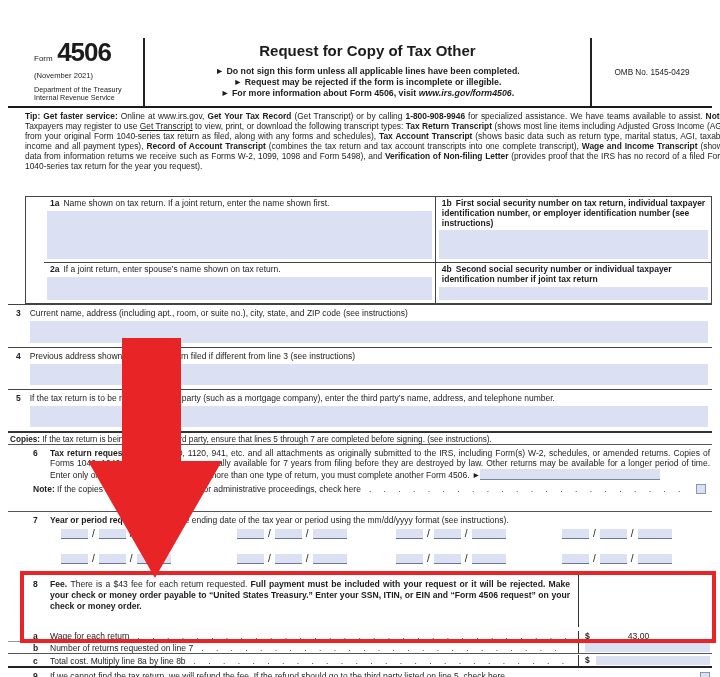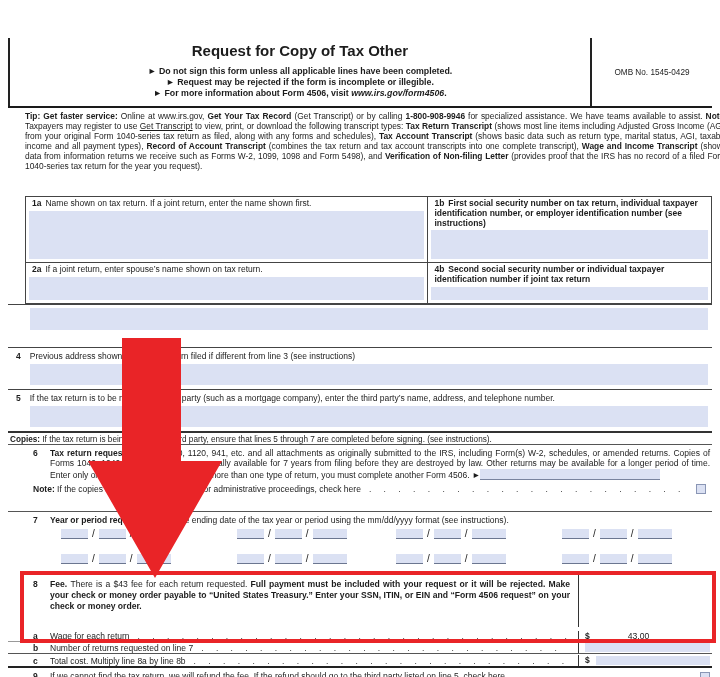--- a/index.html
+++ b/index.html
@@ -18,21 +18,21 @@
   .hd-center{flex:1;border-left:2px solid #222;border-right:2px solid #222;text-align:center;padding-top:4px;}
   .title{font-size:15px;font-weight:bold;margin-bottom:7px;}
   .bullet{font-size:8.8px;line-height:11px;}
   .hd-right{width:120px;display:flex;align-items:center;justify-content:center;font-size:8.2px;}
 
   
   #tip{position:absolute;top:111px;left:25px;width:702px;font-size:8.4px;line-height:10px;text-align:justify;}
 
   
   #content{position:absolute;top:196px;left:8px;width:704px;font-size:8.5px;}
-  .tbl{margin-left:17px;width:687px;border:1.2px solid #444;box-sizing:border-box;}
+  .tbl{margin-left:17px;width:687px;border:1.2px solid #444;box-sizing:border-box;padding-left:18px;}
   .trow{display:flex;}
   .trow1{height:65px;border-bottom:1.2px solid #444;}
   .trow2{height:40px;}
   .cell{box-sizing:border-box;display:flex;flex-direction:column;}
   .cell-l{width:403px;border-right:1.2px solid #444;}
   .cell-r{width:283px;}
   .cl-label{padding:2px 4px 0 6px;line-height:9.8px;}
   .cl-label .n{font-weight:bold;margin-right:4px;}
   .boldlbl{font-weight:bold;}
   .fill{flex:1;background:var(--blue);margin:2px 3px 3px 3px;}
@@ -89,20 +89,31 @@
   
   #highlight-box{position:absolute;left:20px;top:571px;width:696px;height:72px;border:4px solid var(--red);box-sizing:border-box;z-index:30;pointer-events:none;}
   #arrow-svg{position:absolute;left:0;top:0;z-index:40;pointer-events:none;}
 </style>
 </head>
 <body>
 
 <div class="page" style="--red: #e92427; --blue: #dbe1f3;">
 
   <div id="header">
+    <div class="hd-left">
+      <div>
+        <span class="formword">Form</span>
+        <span class="formnum">4506</span>
+      </div>
+      <div class="rev">(November 2021)</div>
+      <div class="agency">
+        <div>Department of the Treasury</div>
+        <div>Internal Revenue Service</div>
+      </div>
+    </div>
     <div class="hd-center">
       <div class="title">Request for Copy of Tax Other</div>
       <div class="bullet"><span class="b">► Do not sign this form unless all applicable lines have been completed.</span></div>
       <div class="bullet"><span class="b">► Request may be rejected if the form is incomplete or illegible.</span></div>
       <div class="bullet"><span class="b">► For more information about Form 4506, visit </span><span class="b i">www.irs.gov/form4506</span><span class="b">.</span></div>
     </div>
     <div class="hd-right">OMB No. 1545-0429</div>
   </div>
 
   <div id="tip"><span class="b">Tip: Get faster service:</span><span> Online at www.irs.gov, </span><span class="b">Get Your Tax Record</span><span> (Get Transcript) or by calling </span><span class="b">1-800-908-9946</span><span> for specialized assistance. We have teams available to assist. </span><span class="b">Note:</span><span> Taxpayers may register to use </span><span class="u">Get Transcript</span><span> to view, print, or download the following transcript types: </span><span class="b">Tax Return Transcript</span><span> (shows most line items including Adjusted Gross Income (AGI) from your original Form 1040-series tax return as filed, along with any forms and schedules), </span><span class="b">Tax Account Transcript</span><span> (shows basic data such as return type, marital status, AGI, taxable income and all payment types), </span><span class="b">Record of Account Transcript</span><span> (combines the tax return and tax account transcripts into one complete transcript), </span><span class="b">Wage and Income Transcript</span><span> (shows data from information returns we receive such as Forms W-2, 1099, 1098 and Form 5498), and </span><span class="b">Verification of Non-filing Letter</span><span> (provides proof that the IRS has no record of a filed Form 1040-series tax return for the year you request).</span></div>
@@ -126,20 +137,21 @@
           <div class="fill"></div>
         </div>
         <div class="cell cell-r">
           <div class="cl-label boldlbl"><span class="n">4b</span><span>Second social security number or individual taxpayer identification number if joint tax return</span></div>
           <div class="fill"></div>
         </div>
       </div>
     </div>
 
     <div class="numline h43">
+      <div class="nl-label"><span class="n">3</span><span>Current name, address (including apt., room, or suite no.), city, state, and ZIP code (see instructions)</span></div>
       <div class="nl-fill"></div>
     </div>
 
     <div class="numline h42">
       <div class="nl-label"><span class="n">4</span><span>Previous address shown on the last return filed if different from line 3 (see instructions)</span></div>
       <div class="nl-fill"></div>
     </div>
 
     <div class="numline h42">
       <div class="nl-label"><span class="n">5</span><span>If the tax return is to be mailed to a third party (such as a mortgage company), enter the third party’s name, address, and telephone number.</span></div>

